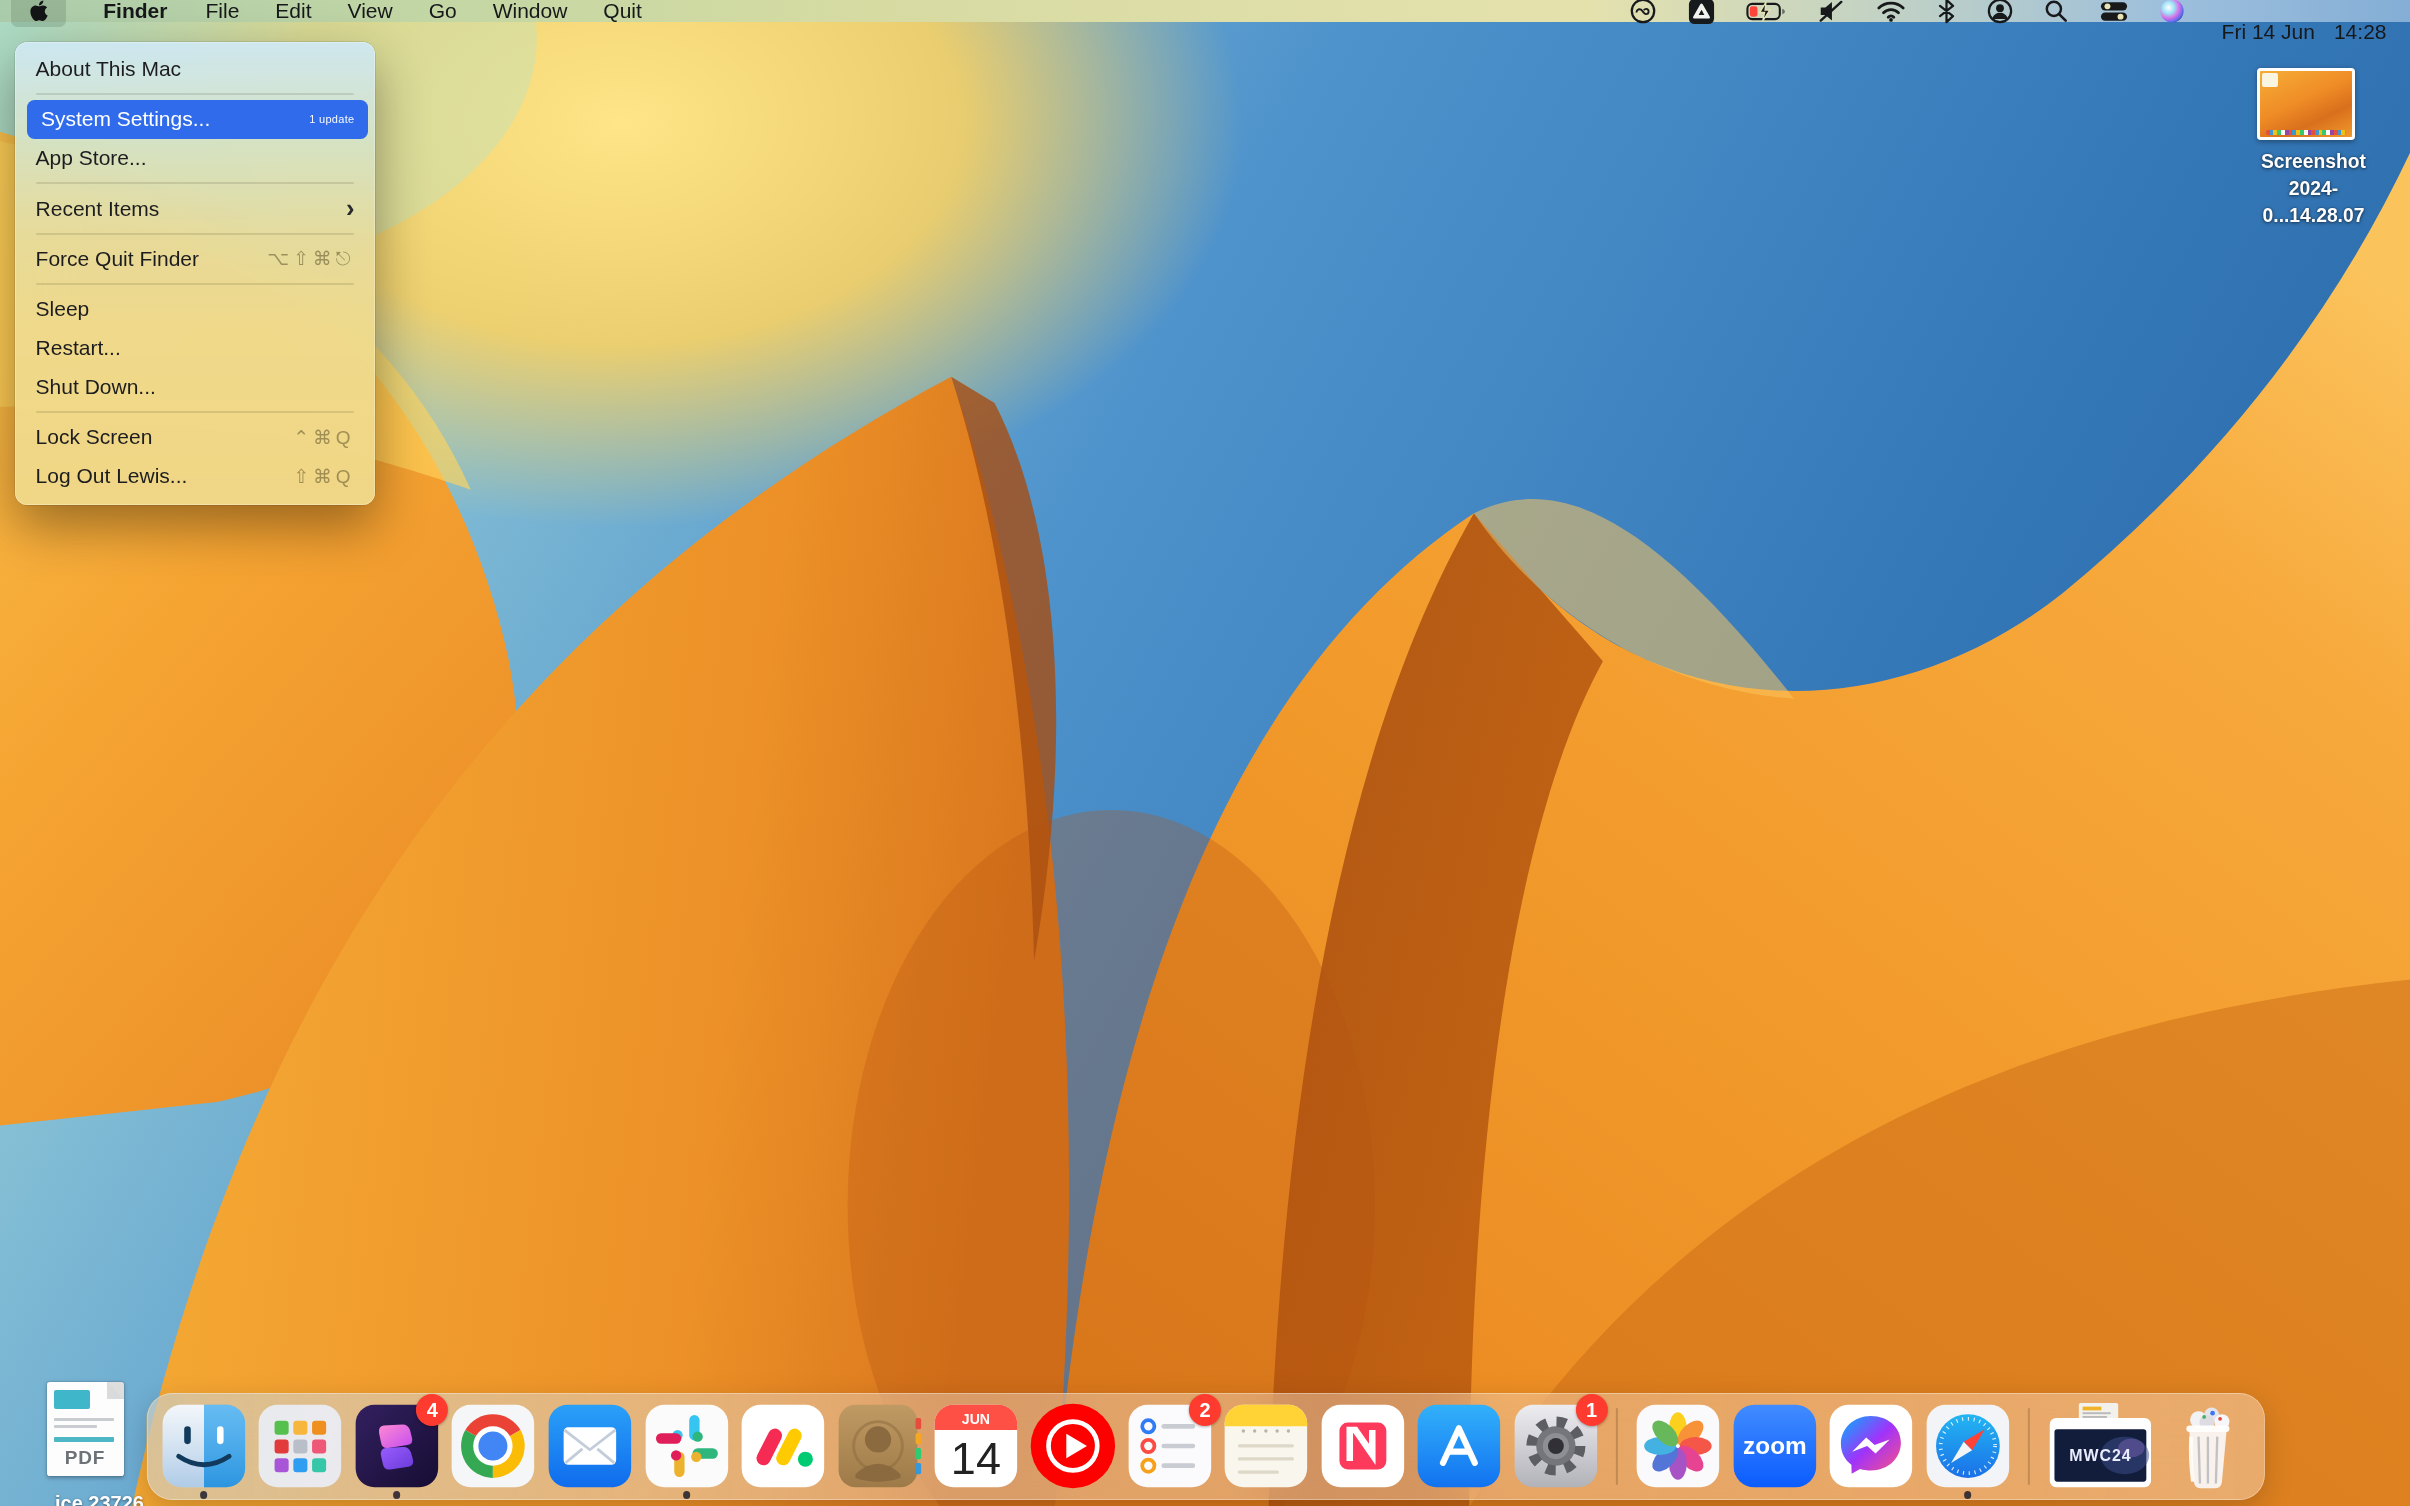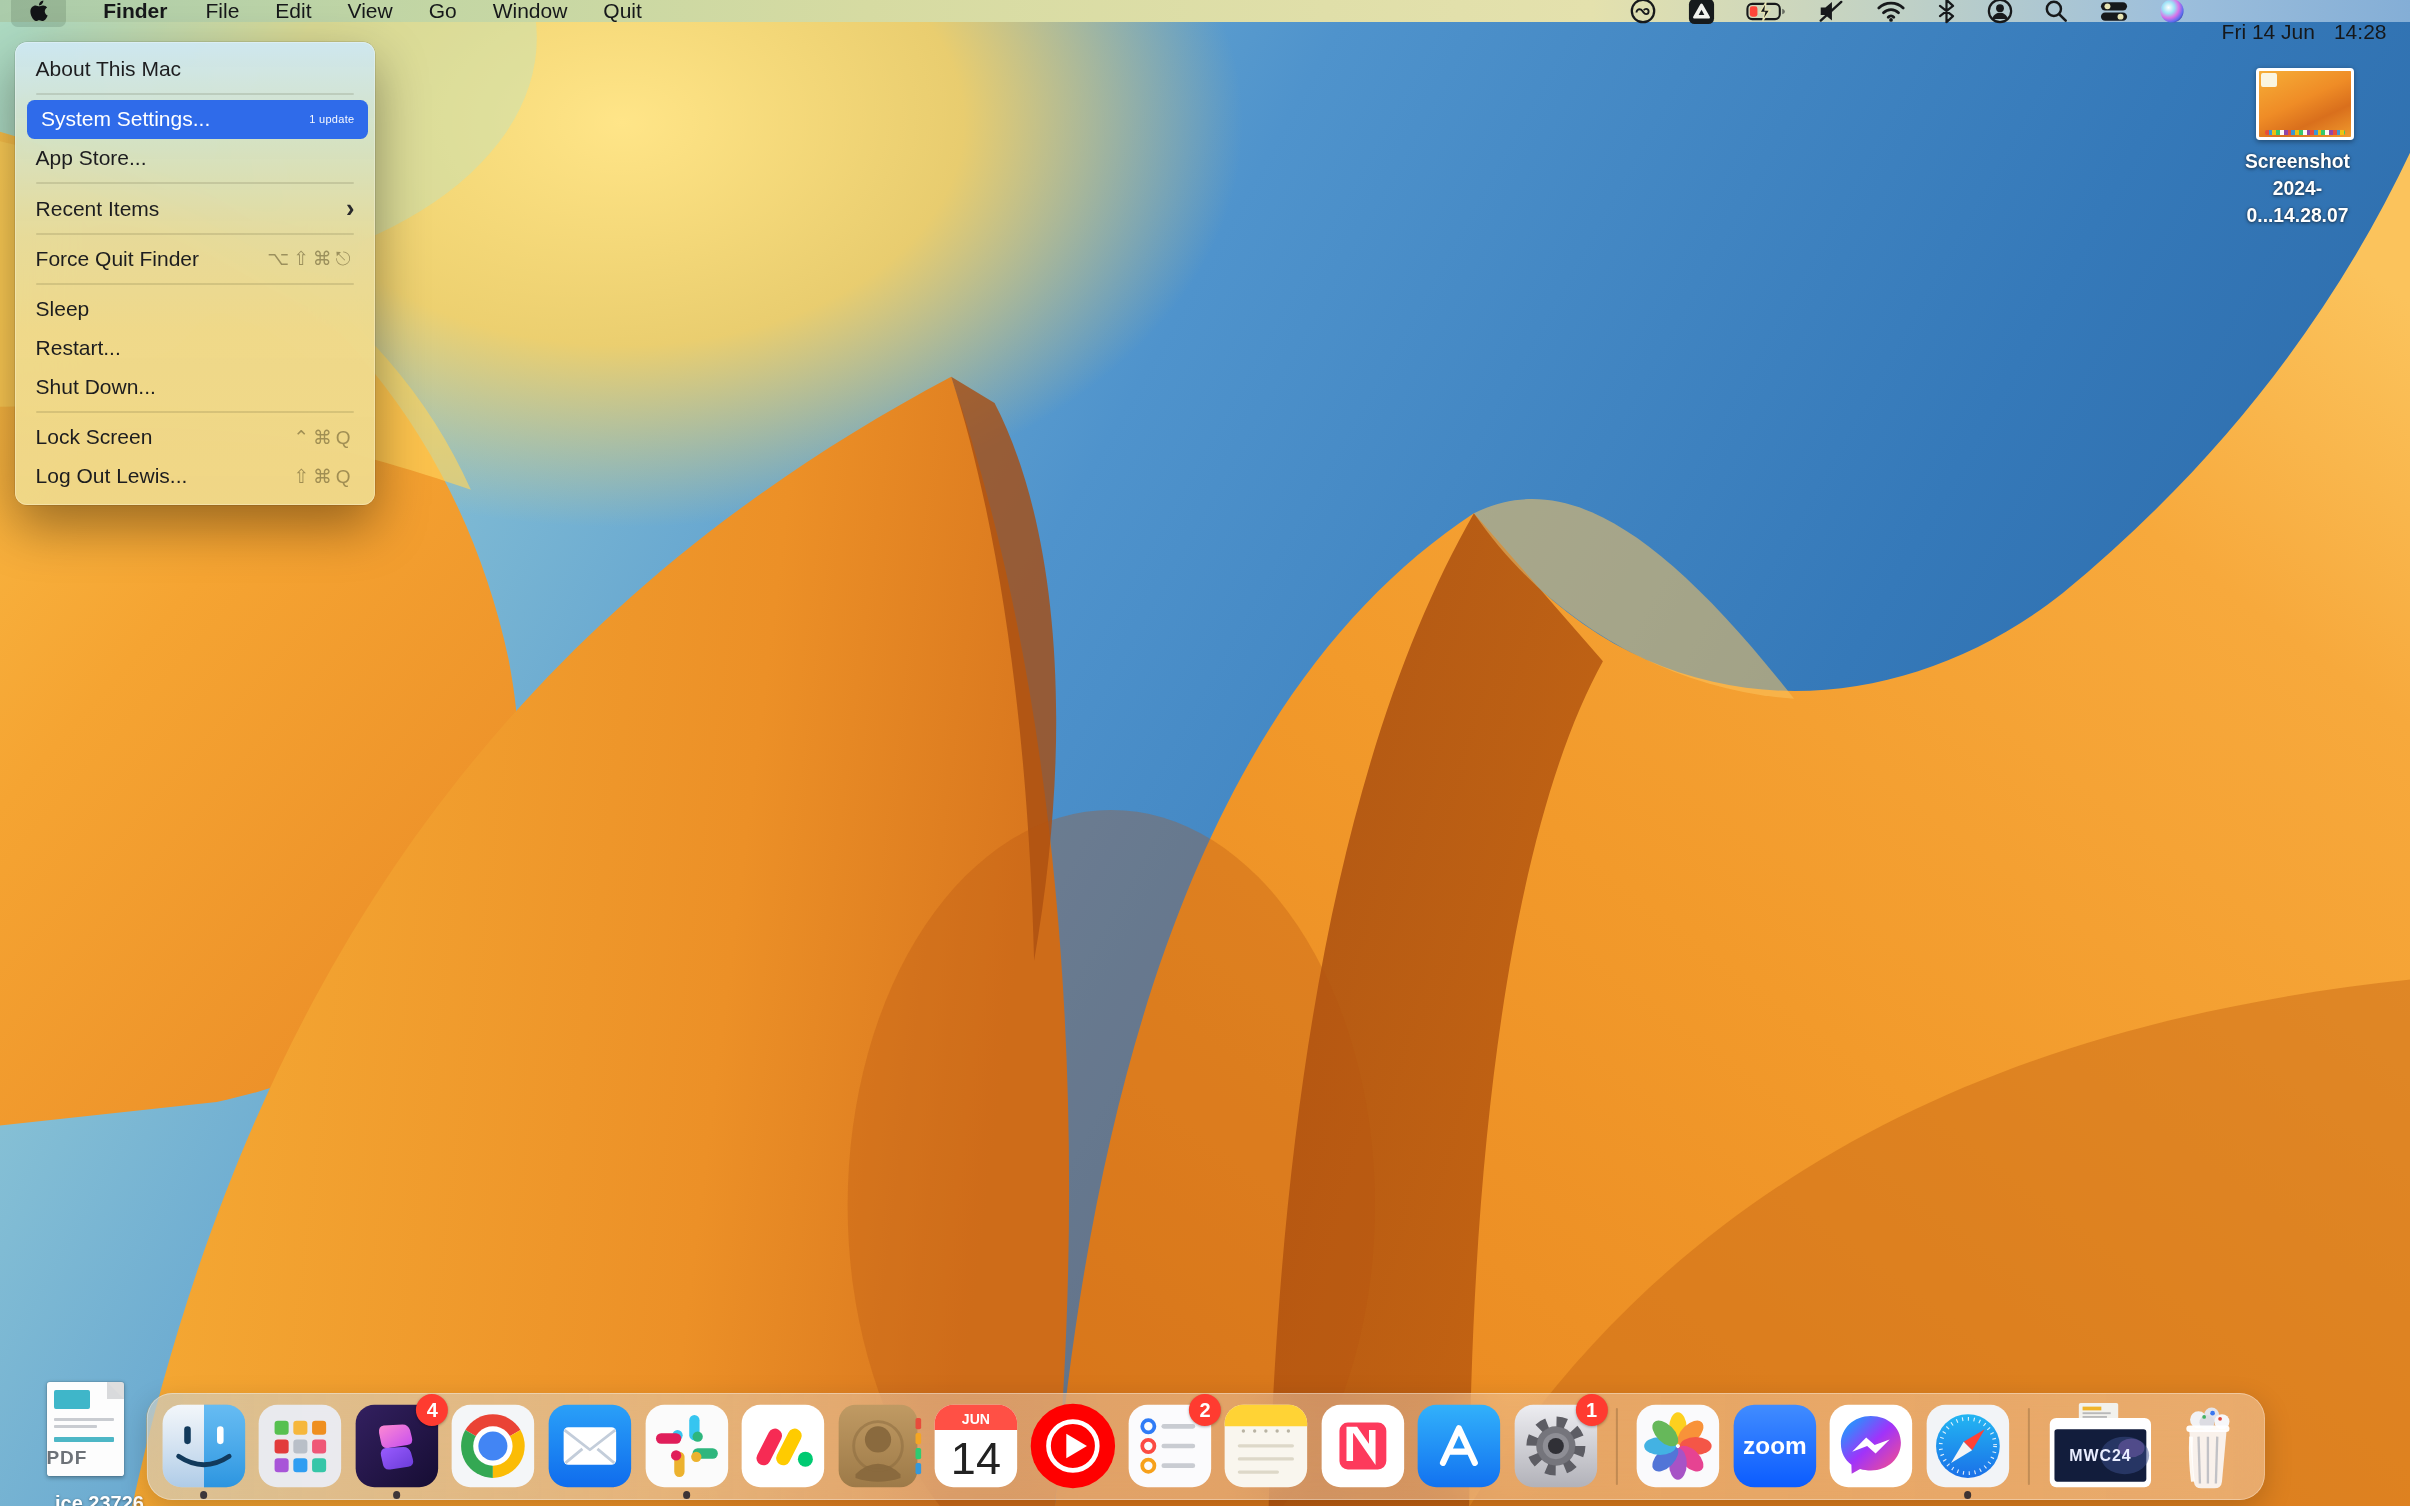--- a/index.html
+++ b/index.html
@@ -27,37 +27,37 @@
     box-shadow:0 21px 52px rgba(0,0,0,0.38),0 0 0 0.9px rgba(255,255,255,0.28) inset,0 0 0 0.5px rgba(0,0,0,0.18);
     backdrop-filter:blur(28px);}
   .mi{height:39px;margin:0 6.6px;padding:0 14px;border-radius:7.5px;display:flex;align-items:center;
     justify-content:space-between;font-size:21px;color:#1d1d1f;white-space:nowrap;}
   .mi .shortcut{font-size:19px;letter-spacing:3.8px;color:rgba(70,60,25,0.47);}
   .mi.hi{background:#2f6bea;color:#fff;margin-left:12px;}
   .mi.hi .mi-badge{font-size:11px;color:rgba(255,255,255,0.96);letter-spacing:0.3px;}
   .mi .chev{font-size:25.4px;font-weight:600;color:#2a2a2c;line-height:1;}
   .msep{height:1.9px;margin:4.7px 21px;background:rgba(60,55,30,0.14);border-radius:0.9px;}
   
-  .shot-icon{position:absolute;top:68px;right:57px;width:113px;z-index:10;display:flex;flex-direction:column;align-items:flex-end;}
+  .shot-icon{position:absolute;top:68px;right:41px;width:113px;z-index:10;display:flex;flex-direction:column;align-items:flex-start;}
   .shot-thumb{width:92px;height:66px;border:3.8px solid #fff;border-radius:3.8px;box-shadow:0 1.9px 5.6px rgba(0,0,0,0.35);
     background:linear-gradient(155deg,#f6ae38 0%,#ef8c26 45%,#d96f1c 70%,#f09a2d 100%);position:relative;overflow:hidden;}
   .shot-thumb .mini-menu{position:absolute;top:1.9px;left:1.9px;width:16px;height:14px;background:rgba(250,252,240,0.92);border-radius:1.9px;}
   .shot-thumb .mini-dock{position:absolute;bottom:1.9px;left:5.6px;right:5.6px;height:5.6px;border-radius:1.9px;
     background:repeating-linear-gradient(90deg,#e74c3c 0 3.8px,#3498db 3.8px 7.5px,#f1c40f 7.5px 11.3px,#2ecc71 11.3px 15px,#ffffff 15px 19px,#8e44ad 19px 22.6px);opacity:.95;}
   .shot-label{margin-top:9.4px;text-align:center;font-size:19.3px;font-weight:700;color:#fff;line-height:1.38;
     text-shadow:0 0.9px 3.8px rgba(0,0,0,0.55),0 0 1.9px rgba(0,0,0,0.4);}
   .pdf-icon{position:absolute;left:38px;top:1382px;width:94px;z-index:10;display:flex;flex-direction:column;align-items:center;}
   .pdf-page{width:77px;height:94px;background:#fdfdfd;border-radius:2.8px;position:relative;
     box-shadow:0 1.9px 4.7px rgba(0,0,0,0.3),0 0 0 0.9px rgba(0,0,0,0.06);overflow:hidden;}
   .pdf-page .fold{position:absolute;top:0;right:0;width:0;height:0;border-left:17px solid #d9dadc;border-top:17px solid #356fa0;
     border-top-color:rgba(0,0,0,0.12);}
   .pdf-page .teal{position:absolute;top:7.5px;left:7.5px;width:36px;height:19px;background:#3fb6c9;border-radius:1.9px;}
   .pdf-page .l1,.pdf-page .l2,.pdf-page .l3{position:absolute;left:7.5px;right:9.4px;height:2.8px;background:#c9ccd1;border-radius:0.9px;}
   .pdf-page .l1{top:36px;} .pdf-page .l2{top:43px;width:43px;} .pdf-page .l3{top:55px;background:#4db7c6;height:4.7px;}
-  .pdf-page .pdf-txt{position:absolute;bottom:7.5px;left:0;right:0;text-align:left;font-size:19px;font-weight:600;color:#6d7278;letter-spacing:0.9px;margin-top:23px;}
+  .pdf-page .pdf-txt{position:absolute;bottom:7.5px;left:0;right:0;text-align:center;font-size:19px;font-weight:600;color:#6d7278;letter-spacing:0.9px;margin-top:23px;}
   .pdf-partial{position:absolute;left:55px;top:1492px;font-size:20px;font-weight:700;color:#fff;z-index:10;
     text-shadow:0 0.9px 2.8px rgba(0,0,0,0.5);white-space:nowrap;}
   
   .dock{position:absolute;bottom:7.5px;left:50%;transform:translateX(-50%);z-index:20;
     display:flex;align-items:flex-end;gap:6.6px;padding:8.5px 12.2px 8.5px;border-radius:25.4px;
     background:linear-gradient(90deg,rgba(195,220,245,0.5) 0%,rgba(235,235,235,0.38) 35%,rgba(250,235,220,0.38) 70%,rgba(250,230,215,0.42) 100%);
     box-shadow:0 0 0 0.9px rgba(255,255,255,0.35) inset,0 9.4px 28px rgba(0,0,0,0.18);
     backdrop-filter:blur(28px);}
   .ditem{position:relative;width:90px;height:90px;flex:0 0 auto;}
   .ditem svg{display:block;}

